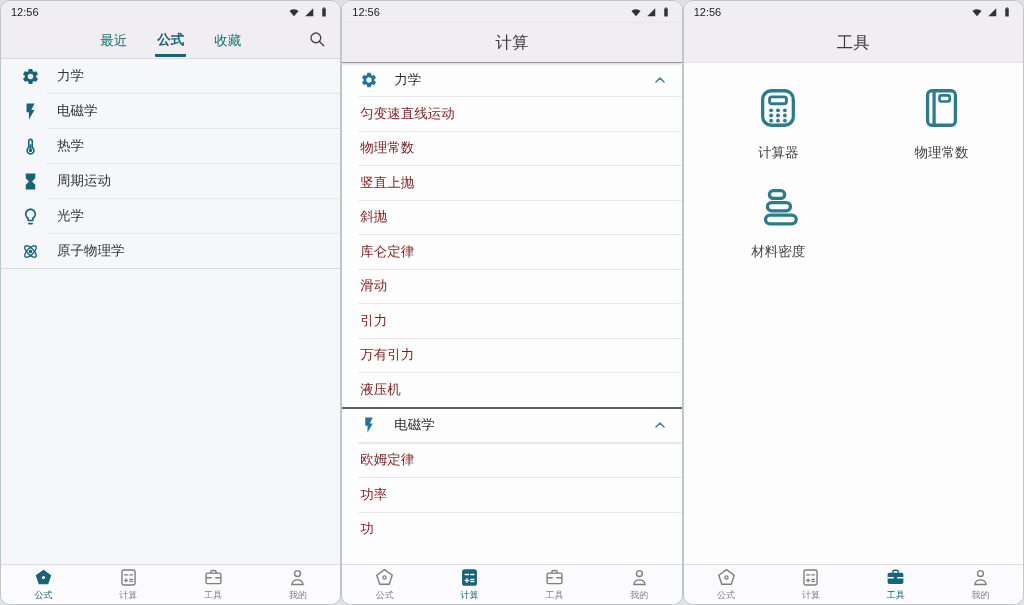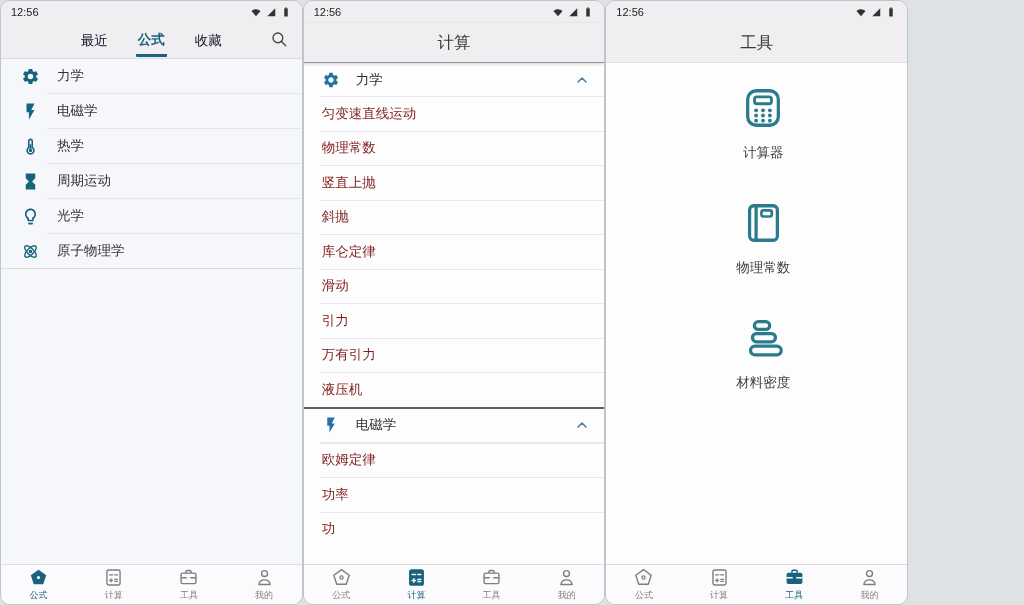--- a/index.html
+++ b/index.html
@@ -1,27 +1,27 @@
 <!DOCTYPE html>
 <html style="--accent_teal: #17637C; --accent_blue: #2173A3; --accent_blue2: #4A80A8; --accent_tool: #2B7B8C; --bg_top: #F0EEF1; --bg_body_light: #F5F7FA;"><head>
 <meta charset="utf-8">
 <style>
   * { margin:0; padding:0; box-sizing:border-box; }
   html,body { width:1024px; height:605px; font-family:"Liberation Sans","DejaVu Sans",sans-serif; background:#dfe2e5; }
-  .phones { display:flex; width:908px; height:605px; }
+  .phones { display:flex; width:1024px; height:605px; }
   .screen { flex:1 1 0; height:605px; display:flex; flex-direction:column; border:1px solid #bcc6cb; border-radius:10px; overflow:hidden; background:var(--bg_body_light); position:relative; }
 
   
   .statusbar { height:22px; display:flex; align-items:center; justify-content:space-between; padding:0 10px; font-size:11px; color:#222; background:var(--bg_top); flex:0 0 auto; }
   .statusbar .sicons { display:flex; align-items:center; gap:3px; color:#333; }
   .statusbar svg { display:block; }
 
   
   .tabbar { height:36px; background:var(--bg_top); display:flex; align-items:center; justify-content:center; gap:26px; position:relative; border-bottom:1px solid #dcdadd; flex:0 0 auto; }
-  .tab { font-size:13.5px; color:#0f172a; padding:6px 2px 5px; cursor:pointer; }
+  .tab { font-size:13.5px; color:#0f766e; padding:6px 2px 5px; cursor:pointer; }
   .tab.active { color:var(--accent_teal); font-weight:bold; border-bottom:3px solid var(--accent_teal); border-radius:1px; }
   .search-btn { position:absolute; right:14px; top:7px; color:#444; }
   .cat-list { background:var(--bg_body_light); }
   .cat-row { height:34px; display:flex; align-items:center; padding-left:20px; gap:17px; }
   .cat-row .cicon { width:19px; height:19px; color:var(--accent_teal); flex:0 0 auto; }
   .cat-row .clabel { font-size:13.5px; color:#333; }
   .cat-div { height:1px; background:#e4e6e9; margin-left:46px; }
   .cat-div.full { margin-left:0; background:#d9dbdf; }
   .s1-empty { flex:1 1 auto; background:var(--bg_body_light); }
 
@@ -35,21 +35,21 @@
   .sec-head { height:33px; display:flex; align-items:center; padding:0 14px 0 18px; gap:16px; cursor:pointer; }
   .sec-head .sicon { width:18px; height:18px; color:var(--accent_blue); flex:0 0 auto; }
   .sec-head .slabel { font-size:13.5px; color:#2e2e2e; flex:1 1 auto; }
   .sec-head .chev { width:16px; height:16px; color:var(--accent_blue2); }
   .calc-item { height:33.5px; display:flex; align-items:center; padding-left:18px; font-size:13.5px; color:#7f1d1d; cursor:pointer; }
   .item-div { height:1px; background:#e9e7ea; margin-left:16px; }
   .sec-div { height:2px; background:#606060; }
 
   
   .tools-body { flex:1 1 auto; background:#fdfdfd; padding-top:22px; }
-  .tool-grid { display:grid; grid-template-columns:repeat(1,1fr); row-gap:38px;margin-left:13px; }
+  .tool-grid { display:grid; grid-template-columns:repeat(2,1fr); row-gap:22px;margin-left:13px; }
   .tool { display:flex; flex-direction:column; align-items:center; gap:13px; cursor:pointer; }
   .tool .ticon { width:46px; height:46px; color:var(--accent_tool); }
   .tool .tlabel { font-size:13.5px; color:#3f3f3f; }
 
   
   .navbar { height:40px; background:#fbfafc; border-top:1px solid #dedcdf; display:flex; flex:0 0 auto; }
   .nav-item { flex:1; display:flex; flex-direction:column; align-items:center; justify-content:center; gap:1px; cursor:pointer; color:#7f7f7f; }
   .nav-item .nicon { width:21px; height:21px; }
   .nav-item .nlabel { font-size:9px; }
   .nav-item.active { color:var(--accent_teal); }

